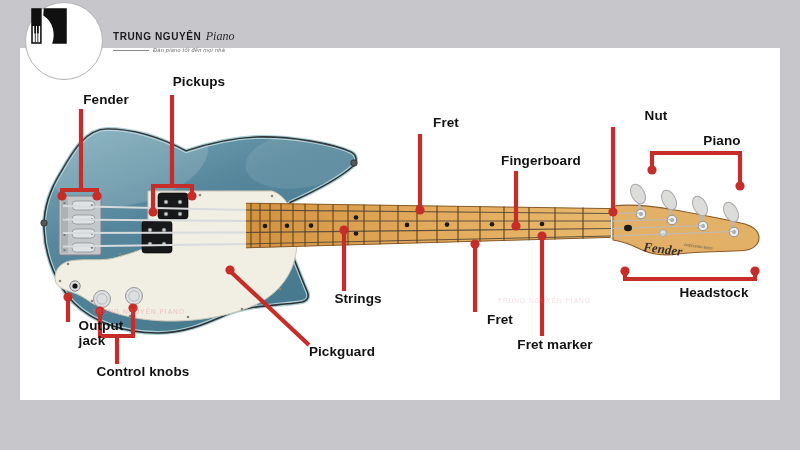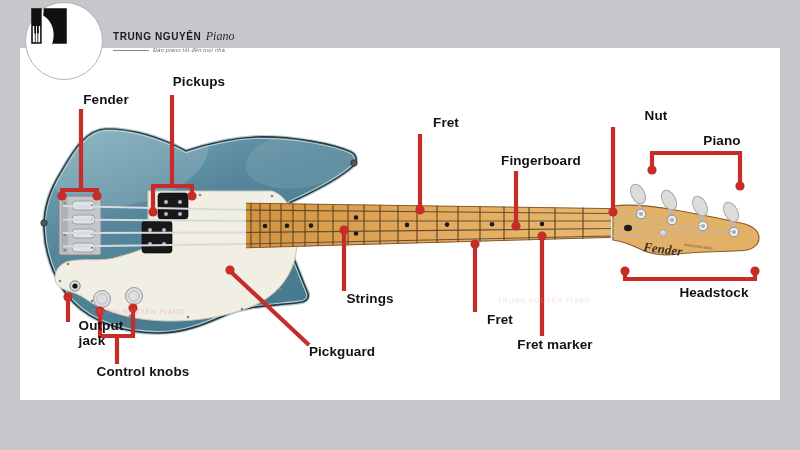--- a/index.html
+++ b/index.html
@@ -279,21 +279,21 @@
       <span class="tag">Đàn piano tốt đến mọi nhà</span>
     </div>
   </div>
 
   <div class="part-label" style="left:81px;top:93px;">Fender</div>
   <div class="part-label" style="left:174px;top:75px;">Pickups</div>
   <div class="part-label" style="left:421px;top:116px;">Fret</div>
   <div class="part-label" style="left:516px;top:154px;">Fingerboard</div>
   <div class="part-label" style="left:613px;top:109px;padding-left:36px;">Nut</div>
   <div class="part-label" style="left:697px;top:134px;">Piano</div>
-  <div class="part-label" style="left:345px;top:292px;">Strings</div>
+  <div class="part-label" style="left:333px;top:292px;">Strings</div>
   <div class="part-label" style="left:475px;top:313px;">Fret</div>
   <div class="part-label" style="left:530px;top:338px;">Fret marker</div>
   <div class="part-label" style="left:689px;top:286px;">Headstock</div>
   <div class="part-label" style="left:76px;top:319px;">
     <span class="ln">Output</span>
     <span class="ln">jack</span>
   </div>
   <div class="part-label" style="left:118px;top:365px;">Control knobs</div>
   <div class="part-label" style="left:317px;top:345px;">Pickguard</div>
 

